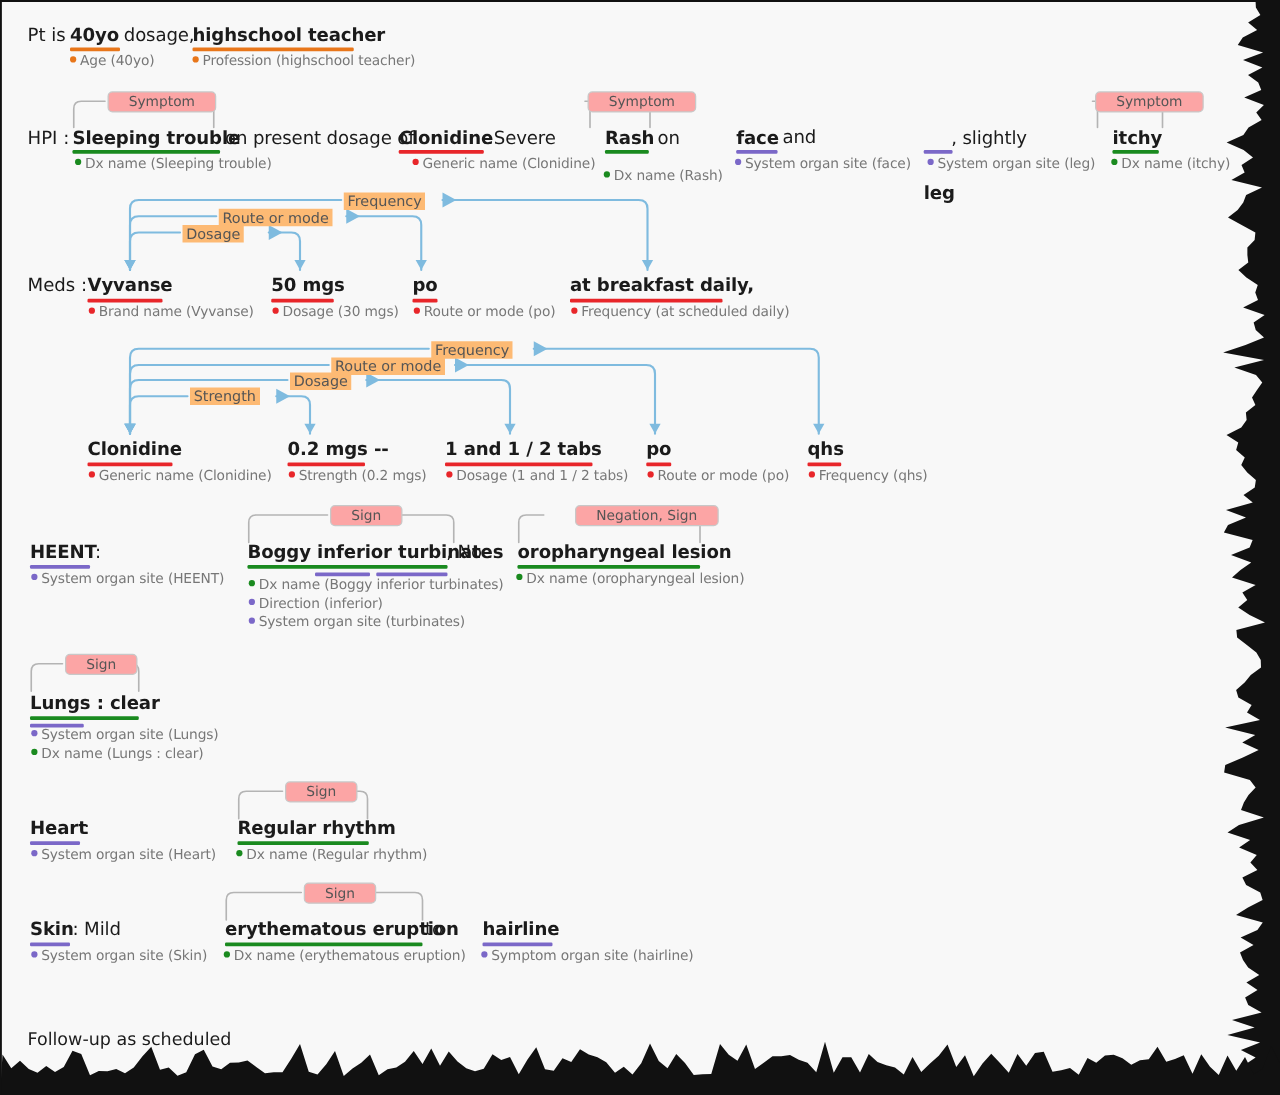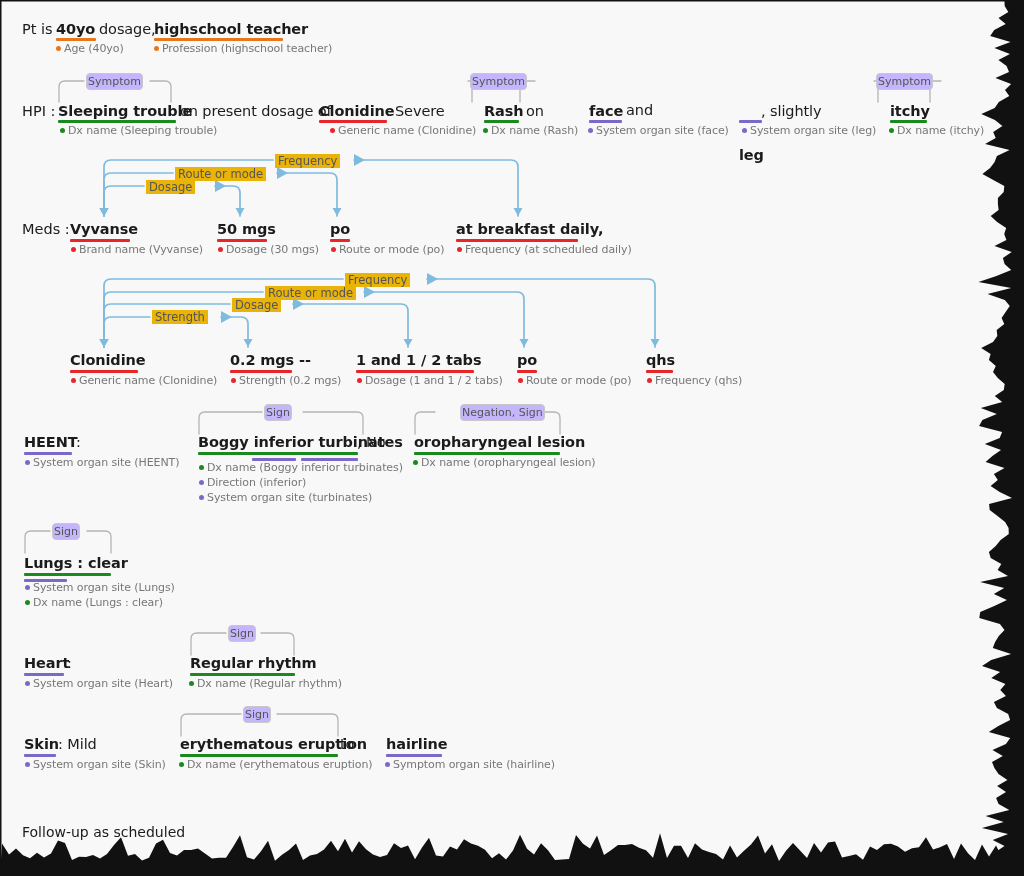--- a/index.html
+++ b/index.html
@@ -17,24 +17,24 @@
   #torn{position:absolute;left:0;top:0;width:1024px;height:876px;pointer-events:none;}
   #canvas{position:absolute;left:0;top:0;width:1024px;height:876px;}
   .tok{position:absolute;white-space:nowrap;}
   .w{font-size:14.5px;color:#1b1b1b;letter-spacing:-0.1px;}
   .w b{font-weight:bold;}
   .plain{font-weight:normal;}
   .lbl{position:absolute;white-space:nowrap;font-size:11px;color:#777;letter-spacing:-0.1px;}
   .dot{display:inline-block;width:5px;height:5px;border-radius:50%;vertical-align:middle;margin-right:3px;position:relative;top:-1px;}
   .ul{position:absolute;height:2.5px;border-radius:1px;}
   .ul2{position:absolute;height:2.5px;border-radius:1px;}
-  .grpbox{position:absolute;font-size:11px;color:#555;background:#c4b5fd;
-          border:1px solid #c8c8c8;border-radius:4px;padding:1px 1px;white-space:nowrap;line-height:13px;}
+  .grpbox{position:absolute;font-size:11px;color:#555;background:#fca5a5;
+          border:1px solid #c8c8c8;border-radius:4px;padding:1px 16px;white-space:nowrap;line-height:13px;}
   .rowlead{position:absolute;font-size:14.5px;color:#1b1b1b;white-space:nowrap;}
-  .arclabel{position:absolute;font-size:11.5px;color:#555;background:#eab308;padding:0 3px;white-space:nowrap;}
+  .arclabel{position:absolute;font-size:11.5px;color:#555;background:#fdba74;padding:0 3px;white-space:nowrap;}
   .footer{position:absolute;font-size:14px;color:#1b1b1b;}
 </style>
 </head>
 <body>
 
 <div id="page">
 
   <svg id="canvas" viewBox="0 0 1024 876">
     <defs>
       <marker id="mLeft" markerWidth="9" markerHeight="9" refX="7" refY="4.5" orient="auto">
@@ -117,21 +117,21 @@
   <div class="ul" style="left:589px;top:120px;width:33px;background:#7b68c8;"></div>
   <div class="tok w plain" style="left:626px;top:102px;text-align:center;">and</div>
   <div class="tok w" style="left:739px;top:103px;margin-top:44px;"><b>leg</b></div>
   <div class="ul" style="left:739px;top:120px;width:23px;background:#7b68c8;"></div>
   <div class="tok w plain" style="left:761px;top:103px;">, slightly</div>
   <div class="tok w" style="left:890px;top:103px;"><b>itchy</b></div>
   <div class="ul" style="left:890px;top:120px;width:37px;background:#1a8a1f;"></div>
 
   <div class="lbl" style="left:60px;top:124px;"><span class="dot" style="background:#1a8a1f;"></span><span>Dx name (Sleeping trouble)</span></div>
   <div class="lbl" style="left:330px;top:124px;"><span class="dot" style="background:#e8262a;"></span><span>Generic name (Clonidine)</span></div>
-  <div class="lbl" style="left:483px;top:124px;text-align:right;"><span class="dot" style="background:#1a8a1f;"></span><span>Dx name (Rash)</span></div>
+  <div class="lbl" style="left:483px;top:134px;text-align:right;"><span class="dot" style="background:#1a8a1f;"></span><span>Dx name (Rash)</span></div>
   <div class="lbl" style="left:588px;top:124px;"><span class="dot" style="background:#7b68c8;"></span><span>System organ site (face)</span></div>
   <div class="lbl" style="left:742px;top:124px;"><span class="dot" style="background:#7b68c8;"></span><span>System organ site (leg)</span></div>
   <div class="lbl" style="left:889px;top:124px;"><span class="dot" style="background:#1a8a1f;"></span><span>Dx name (itchy)</span></div>
 
   <div class="grpbox" style="left:86px;top:73px;">Symptom</div>
   <div class="grpbox" style="left:470px;top:73px;">Symptom</div>
   <div class="grpbox" style="left:876px;top:73px;">Symptom</div>
 
   <div class="rowlead" style="left:22px;top:221px;">Meds :</div>
   <div class="tok w" style="left:70px;top:221px;"><b>Vyvanse</b></div>

